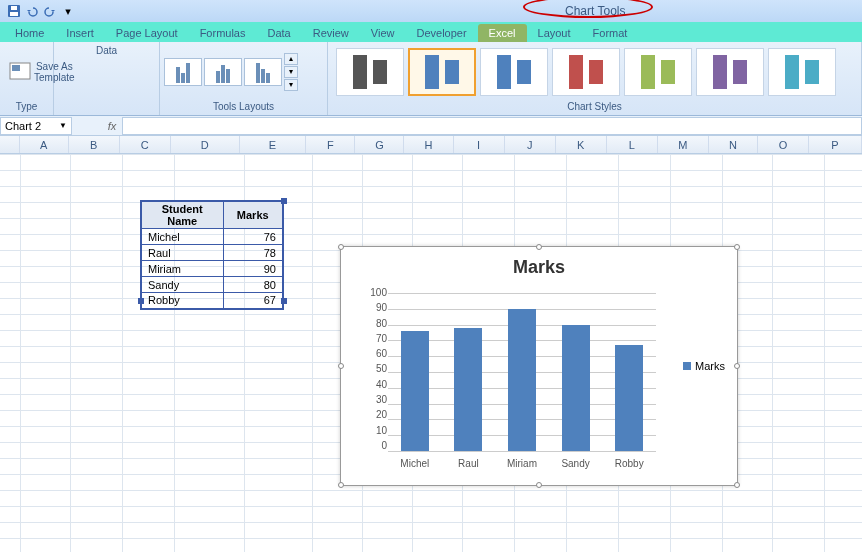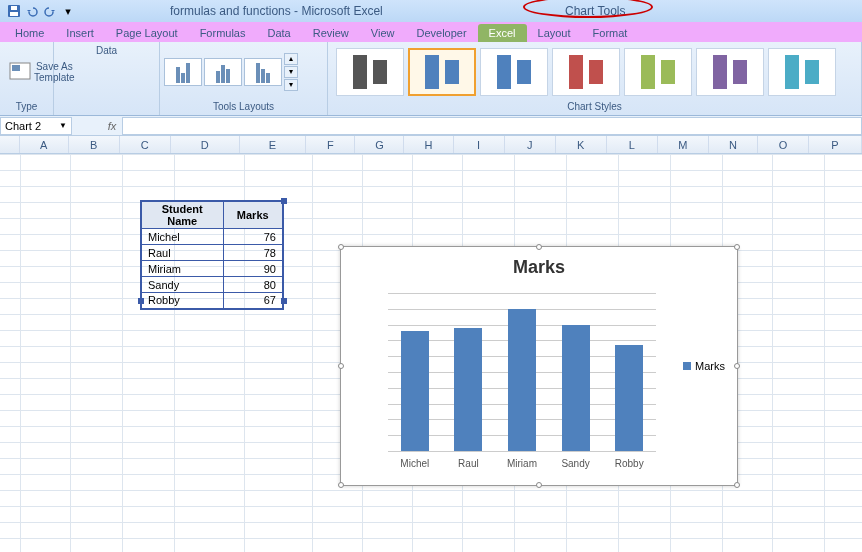--- a/index.html
+++ b/index.html
@@ -3,21 +3,21 @@
 <meta charset="utf-8">
 <style>
 *{margin:0;padding:0;box-sizing:border-box;font-family:"Segoe UI",Tahoma,sans-serif;font-size:11px;}
 body{background:#fff;width:862px;height:552px;overflow:hidden;position:relative;}
 .titlebar{height:22px;background:linear-gradient(#cfe4fb,#bcd8f6);display:flex;align-items:center;position:relative;}
 .qat{display:flex;align-items:center;gap:2px;padding-left:6px;}
 .qat-btn{width:16px;height:16px;display:flex;align-items:center;justify-content:center;}
 .title-text{position:absolute;left:170px;color:#3b5a82;font-size:12px;}
 .chart-tools{position:absolute;left:565px;color:#3b5a82;font-size:12px;}
 .tools-oval{position:absolute;left:523px;top:-4px;width:130px;height:22px;border:2px solid #c00;border-radius:50%;}
-.ribbon-tabs{height:20px;background:#f0abfc;display:flex;align-items:end;padding-left:4px;gap:0;}
+.ribbon-tabs{height:20px;background:#5eead4;display:flex;align-items:end;padding-left:4px;gap:0;}
 .tab{padding:3px 11px;color:#3b5a82;cursor:pointer;}
 .tab.design{background:#90b565;color:#fff;border-radius:3px 3px 0 0;}
 .ribbon{height:74px;background:linear-gradient(#e8f1fb,#d6e5f7);display:flex;border-bottom:1px solid #9bb8d9;}
 .ribbon-group{border-right:1px solid #b8cde4;display:flex;flex-direction:column;padding:2px 4px;}
 .rg-content{flex:1;display:flex;align-items:center;gap:2px;}
 .rg-label{text-align:center;color:#3b5a82;font-size:10px;padding:1px 0;}
 .rbtn{display:flex;flex-direction:row;align-items:center;justify-content:center;color:#3b5a82;padding:0 4px;cursor:pointer;}
 .rbtn .ico{width:28px;height:26px;display:flex;align-items:center;justify-content:center;}
 .rbtn .lbl{font-size:10px;text-align:center;line-height:1.1;}
 .chart-layouts{display:flex;gap:2px;}
@@ -74,21 +74,20 @@
         </svg>
       </span>
     <span class="qat-btn">
         <svg width="14" height="12">
           <path d="M6 3 A4 4 0 1 0 10 7" fill="none" stroke="#3b6db5" stroke-width="1.5"></path>
           <path d="M10 7 L12 5 L8 5 Z" fill="#3b6db5"></path>
         </svg>
       </span>
     <span class="qat-btn">▾</span>
   </div>
-  <div class="title-text">formulas and functions - Microsoft Excel</div>
   <div class="chart-tools">Chart Tools</div>
   <div class="tools-oval"></div>
 </div>
 
 <div class="ribbon-tabs">
   <div class="tab">Home</div>
   <div class="tab">Insert</div>
   <div class="tab">Page Layout</div>
   <div class="tab">Formulas</div>
   <div class="tab">Data</div>
@@ -293,20 +292,33 @@
     <div class="chart-sel" style="left:-3px;top:-3px;"></div>
     <div class="chart-sel" style="right:-3px;top:-3px;"></div>
     <div class="chart-sel" style="left:-3px;bottom:-3px;"></div>
     <div class="chart-sel" style="right:-3px;bottom:-3px;"></div>
     <div class="chart-sel" style="left:50%;top:-3px;margin-left:-3px;"></div>
     <div class="chart-sel" style="left:50%;bottom:-3px;margin-left:-3px;"></div>
     <div class="chart-sel" style="top:50%;left:-3px;margin-top:-3px;"></div>
     <div class="chart-sel" style="top:50%;right:-3px;margin-top:-3px;"></div>
 
     <div class="chart-title">Marks</div>
+    <div class="y-axis" id="y-axis">
+        <div class="y-tick">100</div>
+        <div class="y-tick">90</div>
+        <div class="y-tick">80</div>
+        <div class="y-tick">70</div>
+        <div class="y-tick">60</div>
+        <div class="y-tick">50</div>
+        <div class="y-tick">40</div>
+        <div class="y-tick">30</div>
+        <div class="y-tick">20</div>
+        <div class="y-tick">10</div>
+        <div class="y-tick">0</div>
+      </div>
     <div class="plot-area" id="plot-area">
         <div class="grid-line" style="top: 0px;"></div>
         <div class="grid-line" style="top: 15.8px;"></div>
         <div class="grid-line" style="top: 31.6px;"></div>
         <div class="grid-line" style="top: 47.4px;"></div>
         <div class="grid-line" style="top: 63.2px;"></div>
         <div class="grid-line" style="top: 79px;"></div>
         <div class="grid-line" style="top: 94.8px;"></div>
         <div class="grid-line" style="top: 110.6px;"></div>
         <div class="grid-line" style="top: 126.4px;"></div>

